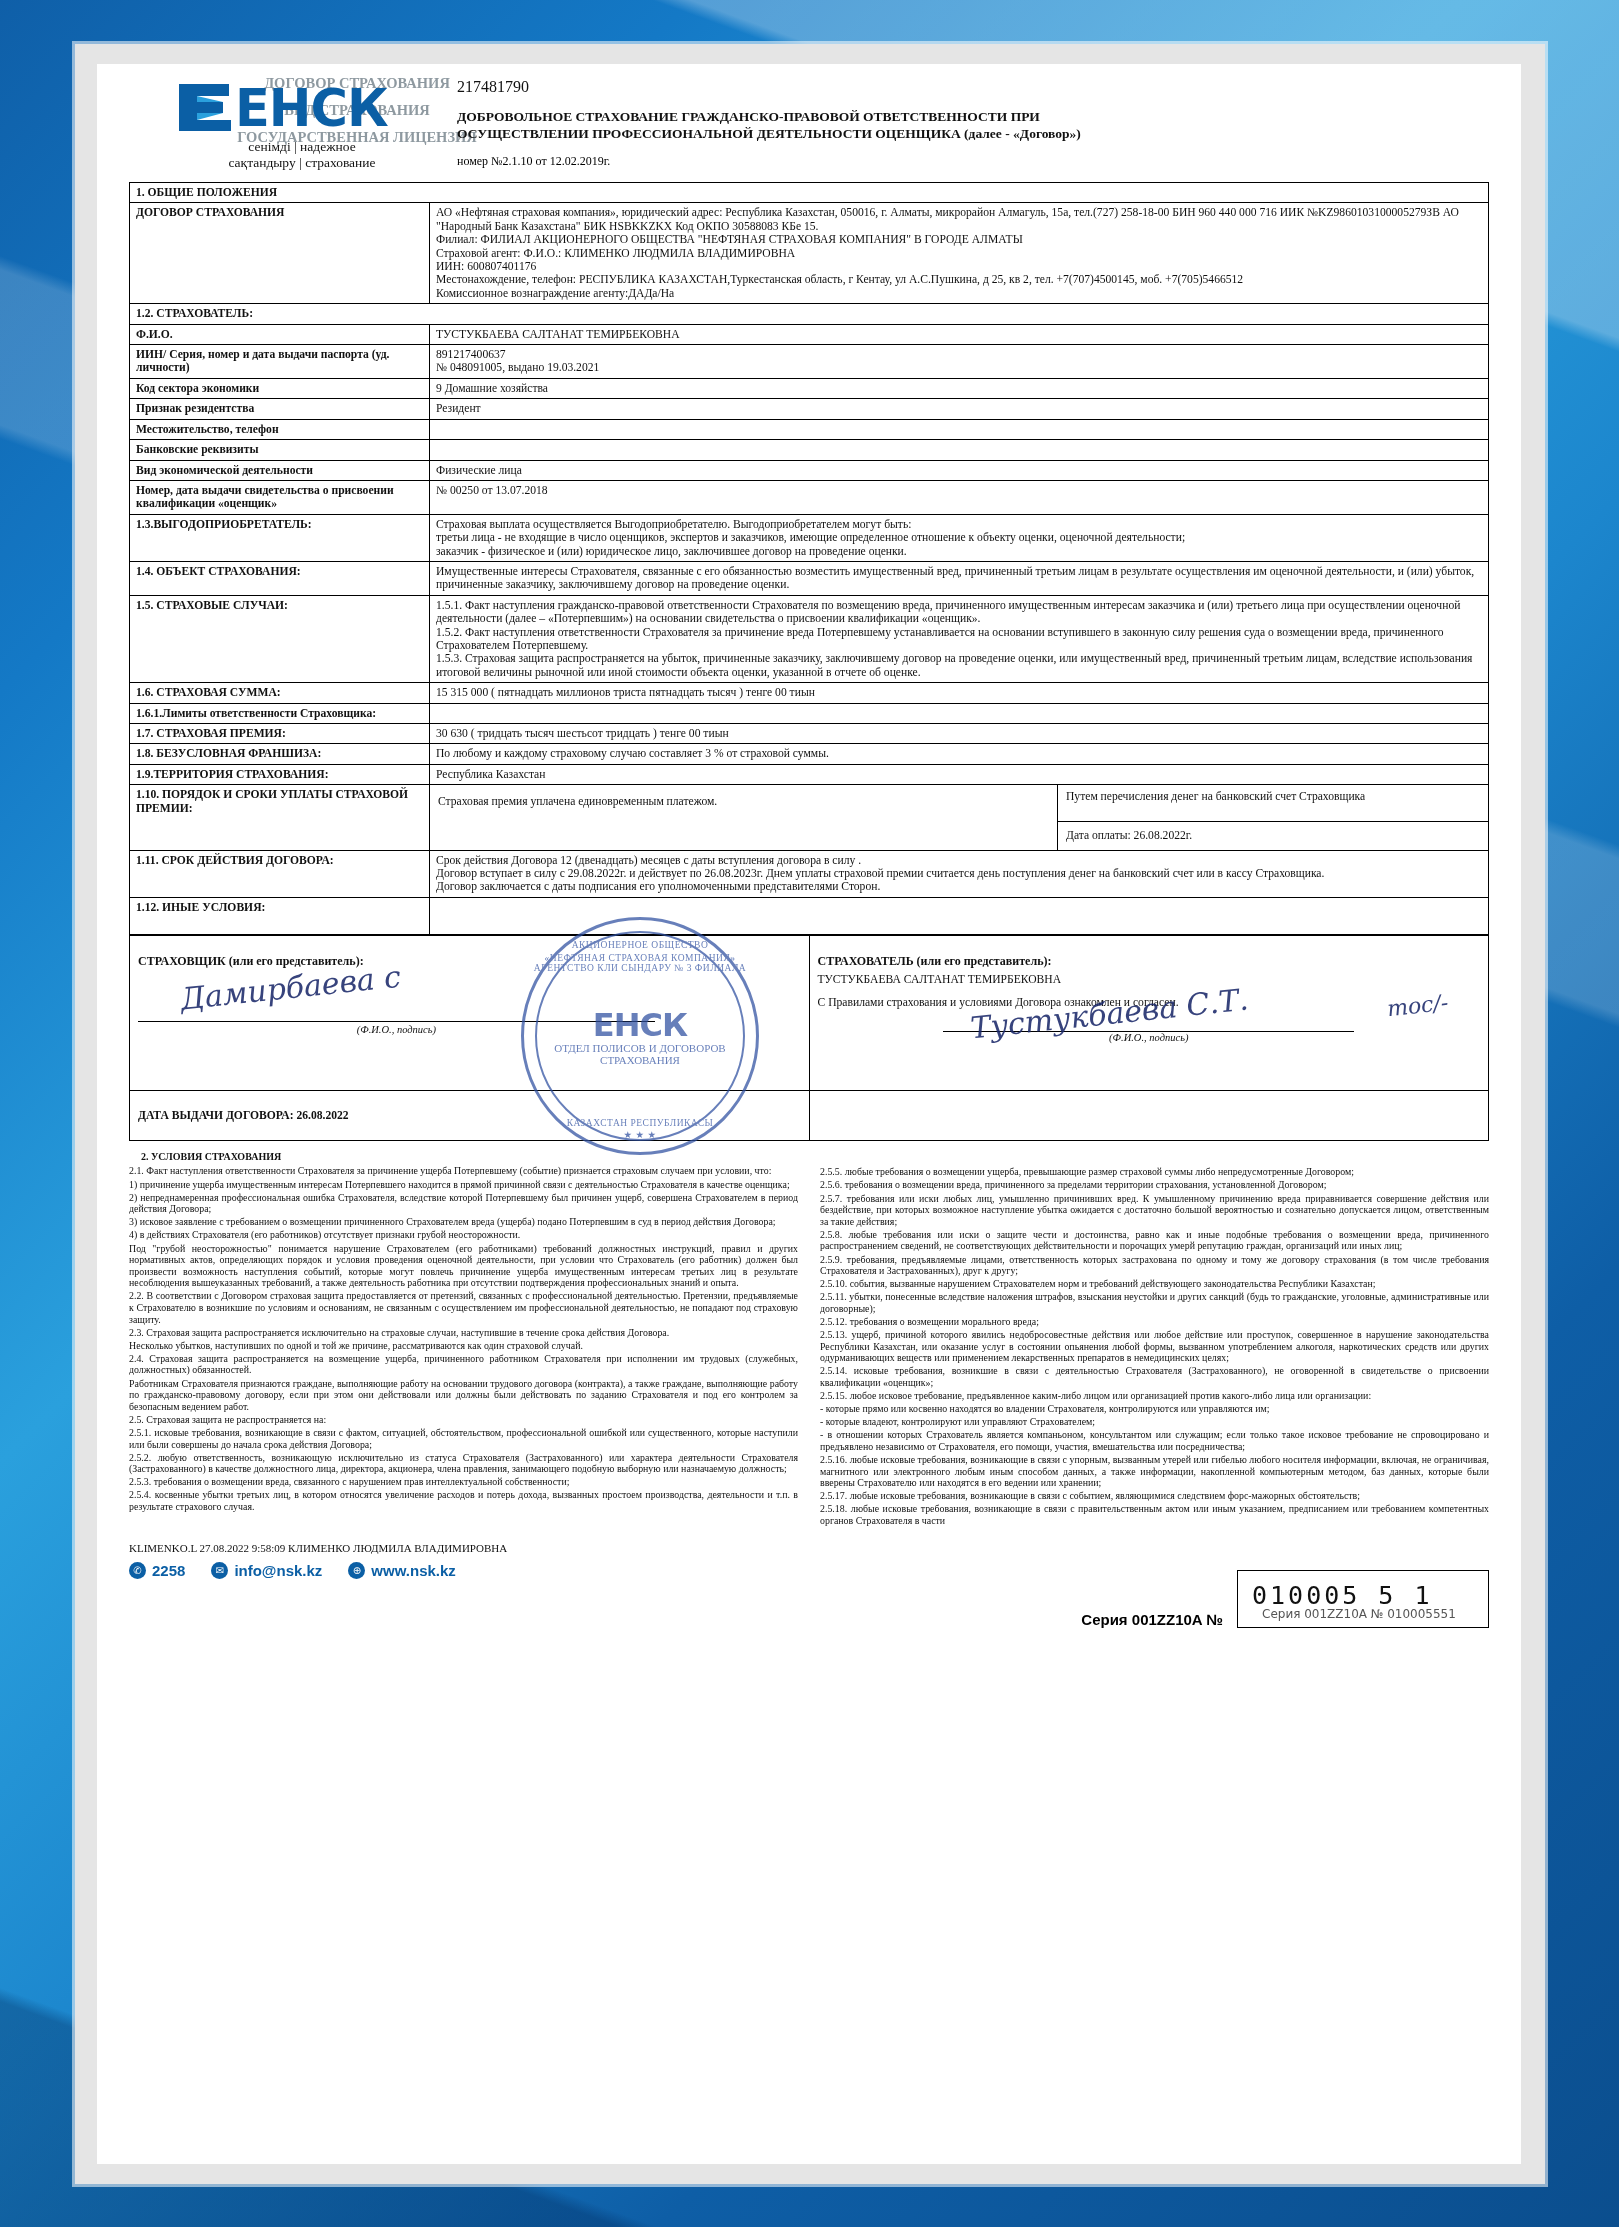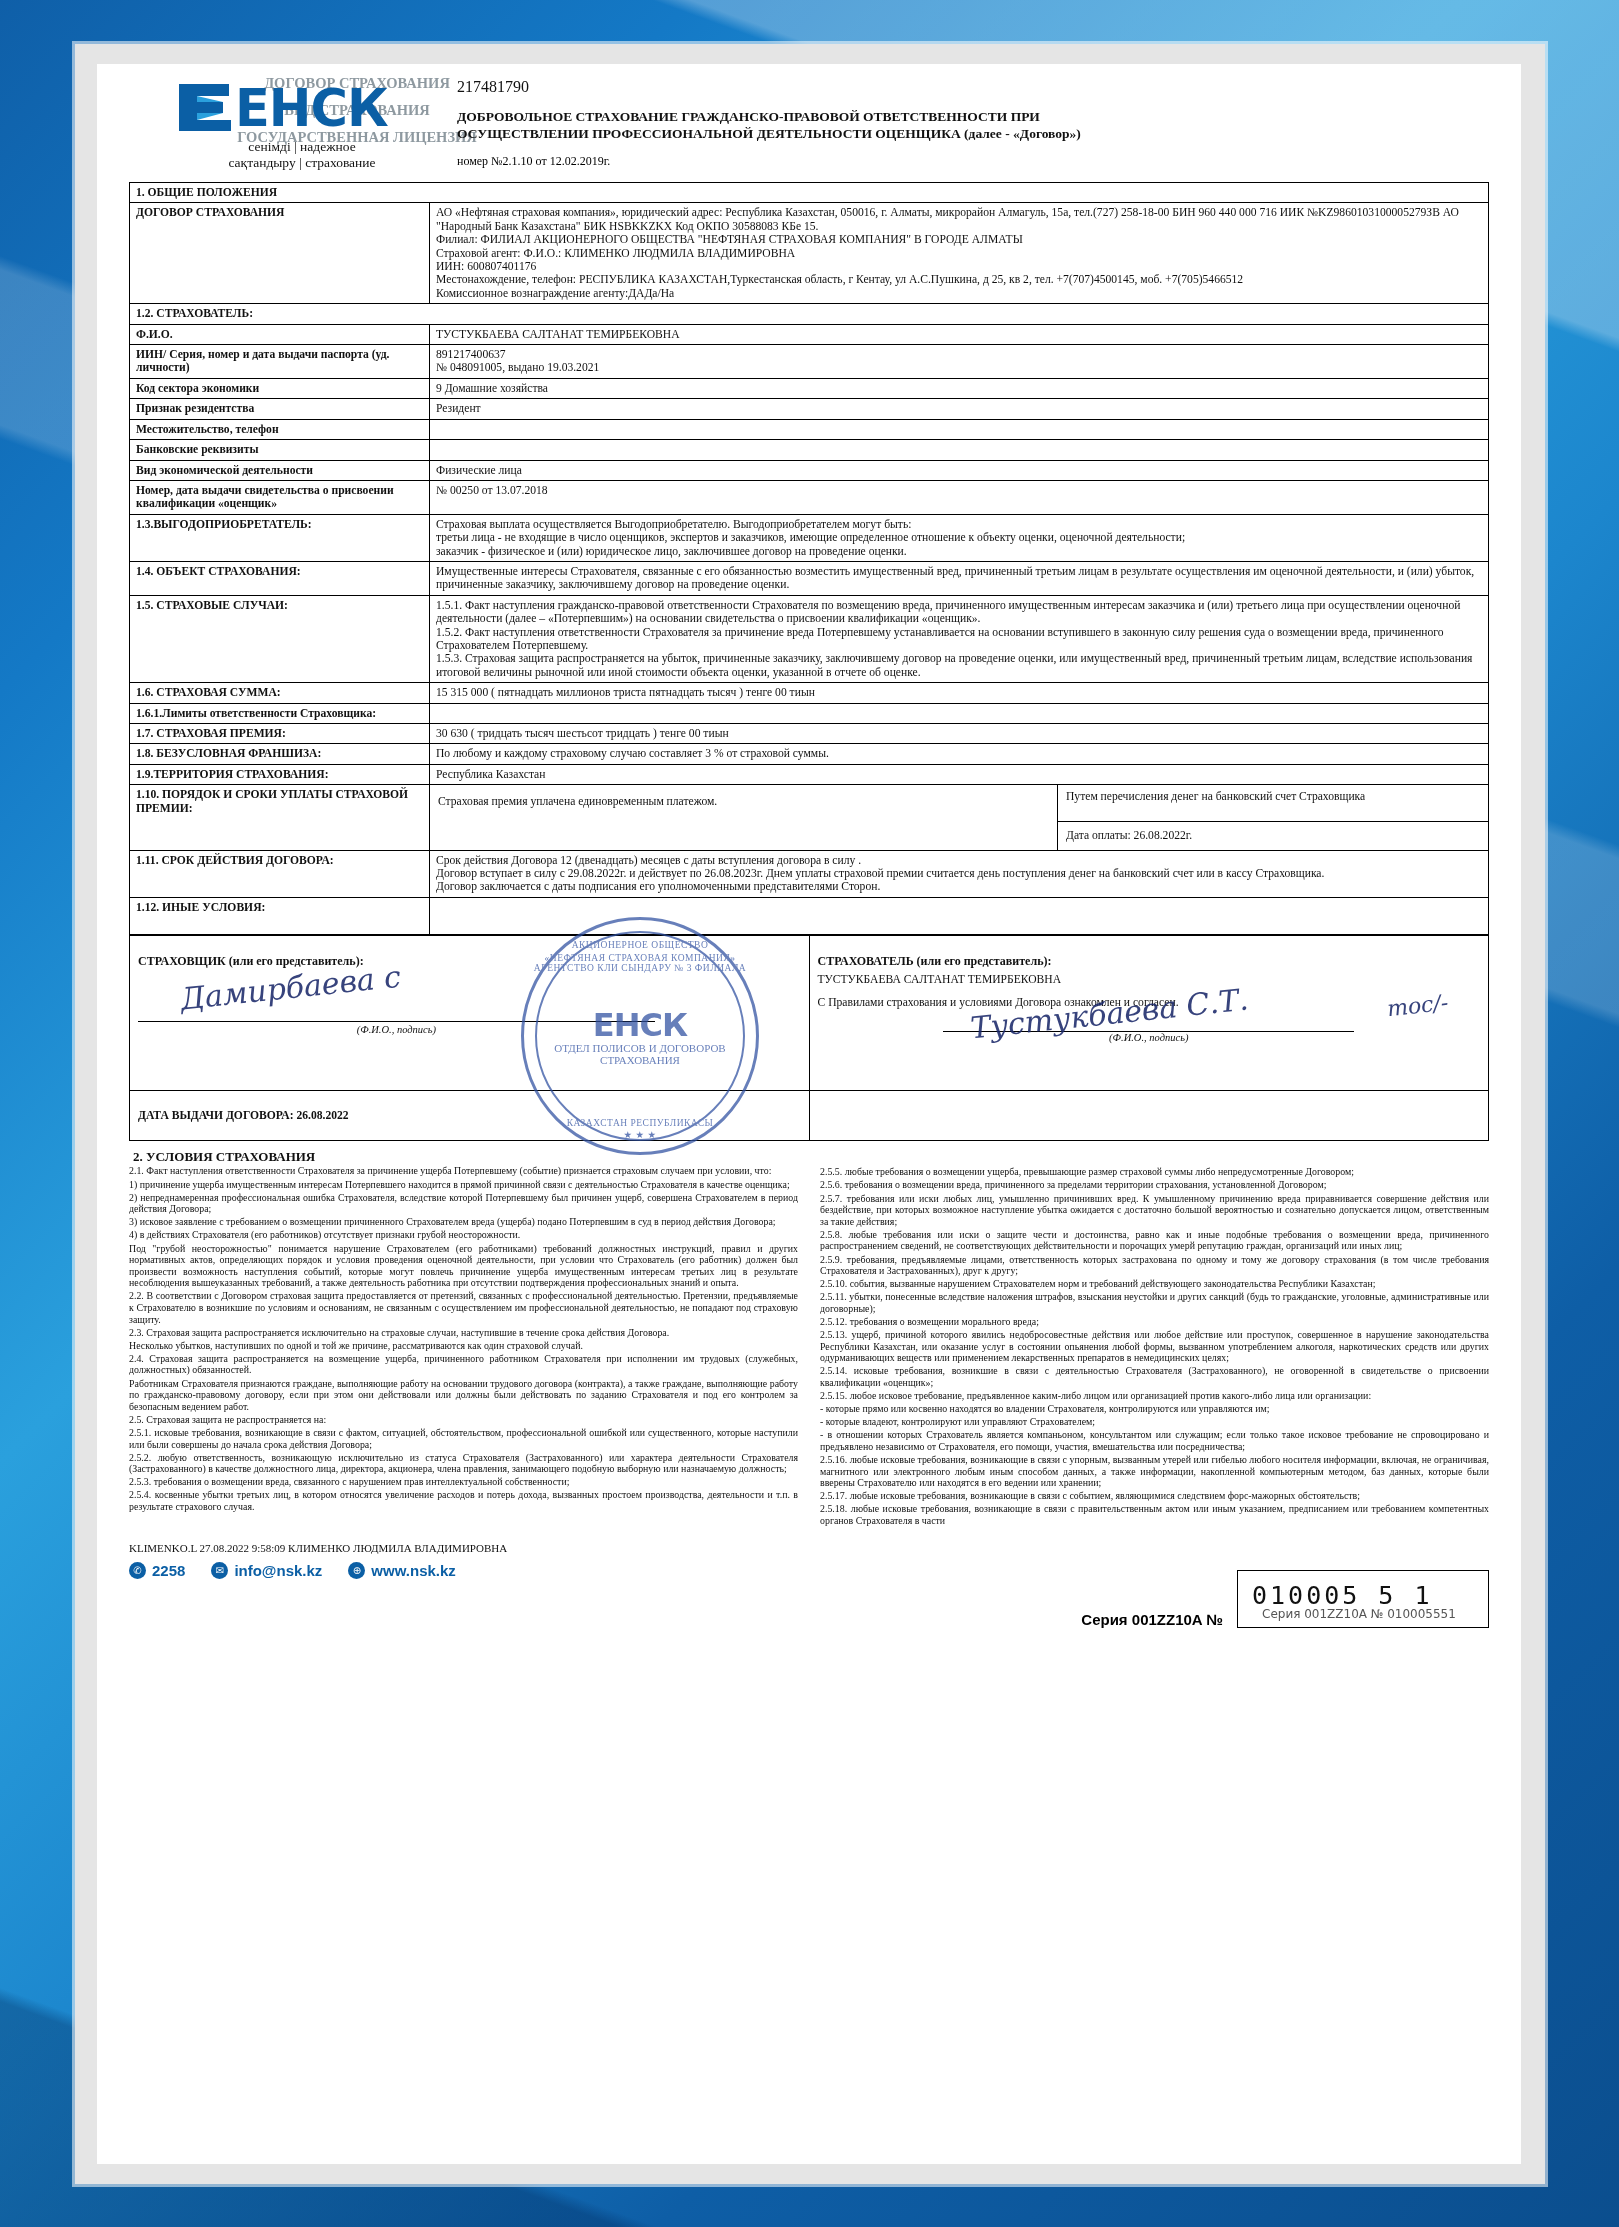--- a/index.html
+++ b/index.html
@@ -140,21 +140,21 @@
   .stamp .arc.bot{bottom:24px;}
   .stamp .arc.bot2{bottom:12px;}
 
   
   .cond{
     width:1360px;margin:10px auto 0;
     display:flex;gap:22px;
     font-size:9.9px;line-height:11.6px;color:#111;text-align:justify;
   }
   .cond .col{flex:1;}
-  .cond h4{margin:0 4px 3px;font-size:13px;font-weight:bold;}
+  .cond h4{margin:0 12px 3px;font-size:10px;font-weight:bold;}
   .cond p{margin:0 0 1.5px;}
 
   
   .footer{
     width:1360px;margin:14px auto 0;position:relative;height:92px;
   }
   .foot-meta{font-size:11px;color:#111;}
   .contacts{margin-top:8px;display:flex;gap:26px;align-items:center;font-size:15px;color:#0b5fa5;font-family:"Liberation Sans",sans-serif;font-weight:bold;}
   .contacts .ci{display:flex;align-items:center;gap:6px;}
   .cicon{

